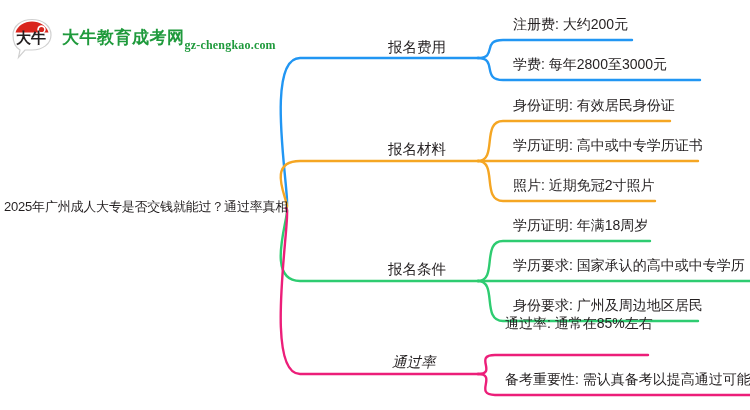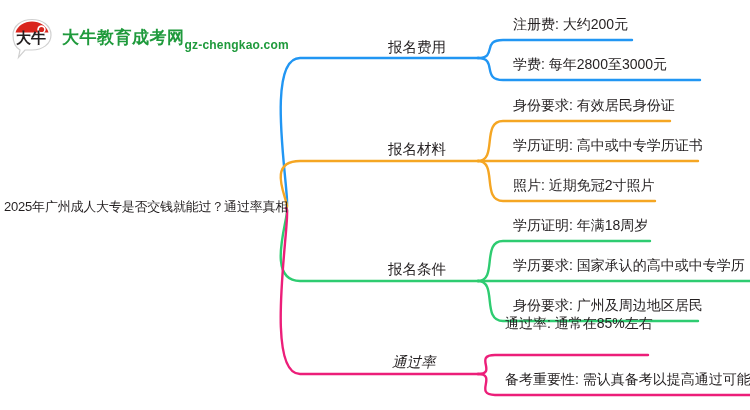--- a/index.html
+++ b/index.html
@@ -45,20 +45,21 @@
     letter-spacing: 0.5px;
     white-space: nowrap;
   }
   #logo-url {
     font-size: 12px;
     font-weight: bold;
     color: #1F9A3C;
     letter-spacing: 0.2px;
     white-space: nowrap;
     margin-top: 10px;
+    font-family: Liberation Serif, serif;
   }
 
   
   #mindmap {
     position: absolute;
     left: 0;
     top: 0;
     width: 750px;
     height: 410px;
   }
@@ -110,21 +111,21 @@
       </g>
   </svg>
 
   <div class="node-label" id="root-label" style="left:4px; top:200px;">2025年广州成人大专是否交钱就能过？通过率真相</div>
 
   <div id="labels">
       <div class="node-label branch-label" style="left: 388px; top: 40px;">报名费用</div>
       <div class="node-label leaf-label" style="left: 513px; top: 17px;">注册费: 大约200元</div>
       <div class="node-label leaf-label" style="left: 513px; top: 57px;">学费: 每年2800至3000元</div>
       <div class="node-label branch-label" style="left: 388px; top: 142px;">报名材料</div>
-      <div class="node-label leaf-label" style="left: 513px; top: 98px;">身份要求: 有效居民身份证</div>
+      <div class="node-label leaf-label" style="left: 513px; top: 98px;">身份证明: 有效居民身份证</div>
       <div class="node-label leaf-label" style="left: 513px; top: 138px;">学历证明: 高中或中专学历证书</div>
       <div class="node-label leaf-label" style="left: 513px; top: 178px;">照片: 近期免冠2寸照片</div>
       <div class="node-label branch-label" style="left: 388px; top: 262px;">报名条件</div>
       <div class="node-label leaf-label" style="left: 513px; top: 218px;">学历证明: 年满18周岁</div>
       <div class="node-label leaf-label" style="left: 513px; top: 258px;">学历要求: 国家承认的高中或中专学历</div>
       <div class="node-label leaf-label" style="left: 513px; top: 298px;">身份要求: 广州及周边地区居民</div>
       <div class="node-label branch-label" style="left: 392px; top: 355px; font-style: italic;">通过率</div>
       <div class="node-label leaf-label" style="left: 505px; top: 316px;">通过率: 通常在85%左右</div>
       <div class="node-label leaf-label" style="left: 505px; top: 372px;">备考重要性: 需认真备考以提高通过可能性</div>
     </div>

